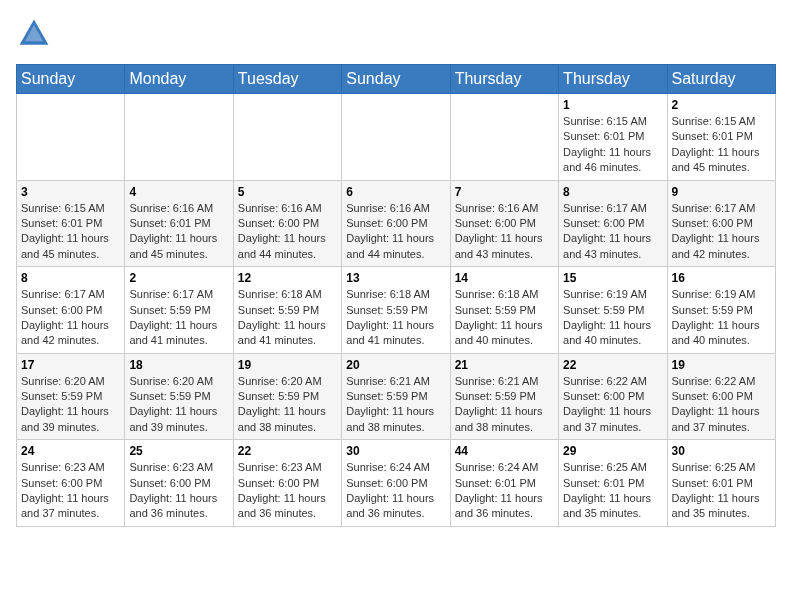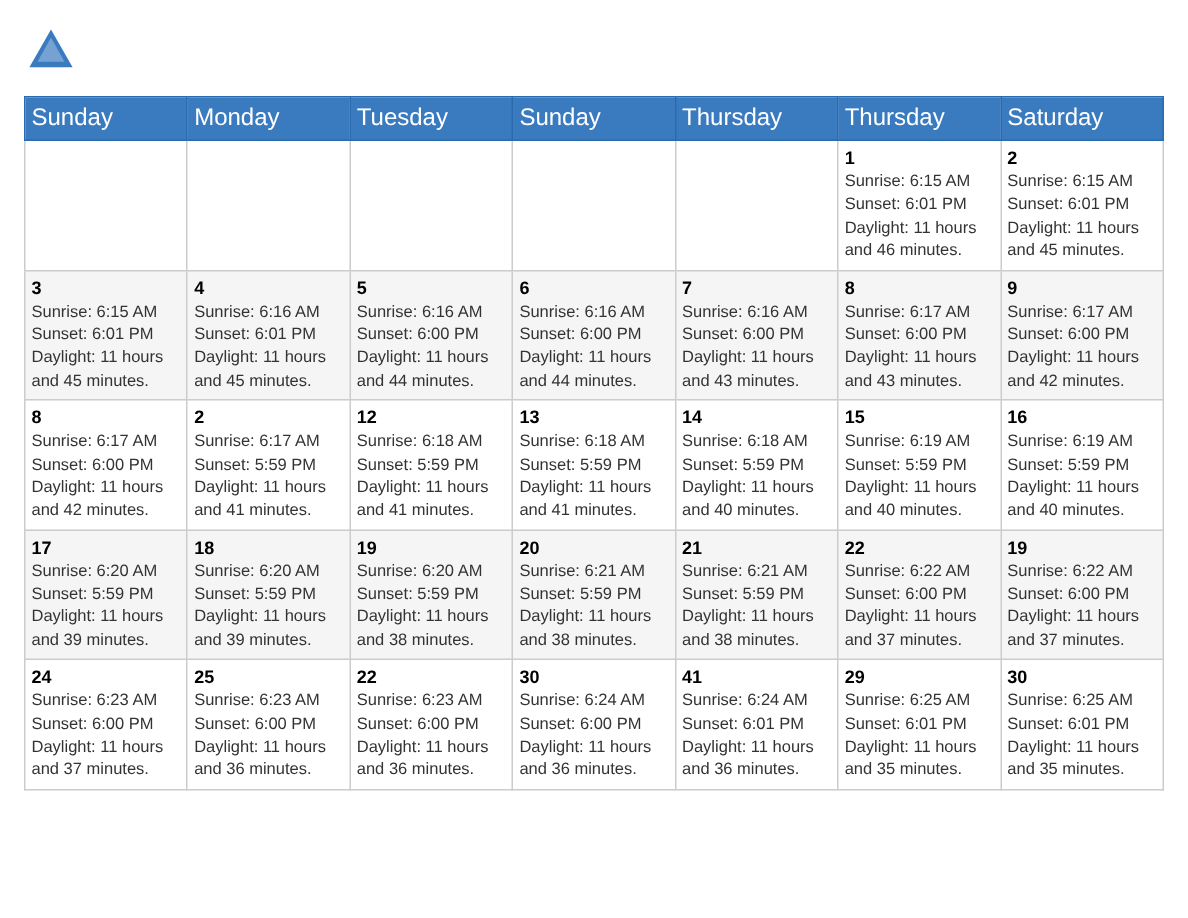--- a/index.html
+++ b/index.html
@@ -236,21 +236,21 @@
         </td>
         <td>
           <span class="day-num">22</span>
           <div class="day-info">Sunrise: 6:23 AM<br>Sunset: 6:00 PM<br>Daylight: 11 hours and 36 minutes.</div>
         </td>
         <td>
           <span class="day-num">30</span>
           <div class="day-info">Sunrise: 6:24 AM<br>Sunset: 6:00 PM<br>Daylight: 11 hours and 36 minutes.</div>
         </td>
         <td>
-          <span class="day-num">41</span>
+          <span class="day-num">44</span>
           <div class="day-info">Sunrise: 6:24 AM<br>Sunset: 6:01 PM<br>Daylight: 11 hours and 36 minutes.</div>
         </td>
         <td>
           <span class="day-num">29</span>
           <div class="day-info">Sunrise: 6:25 AM<br>Sunset: 6:01 PM<br>Daylight: 11 hours and 35 minutes.</div>
         </td>
         <td>
           <span class="day-num">30</span>
           <div class="day-info">Sunrise: 6:25 AM<br>Sunset: 6:01 PM<br>Daylight: 11 hours and 35 minutes.</div>
         </td>

